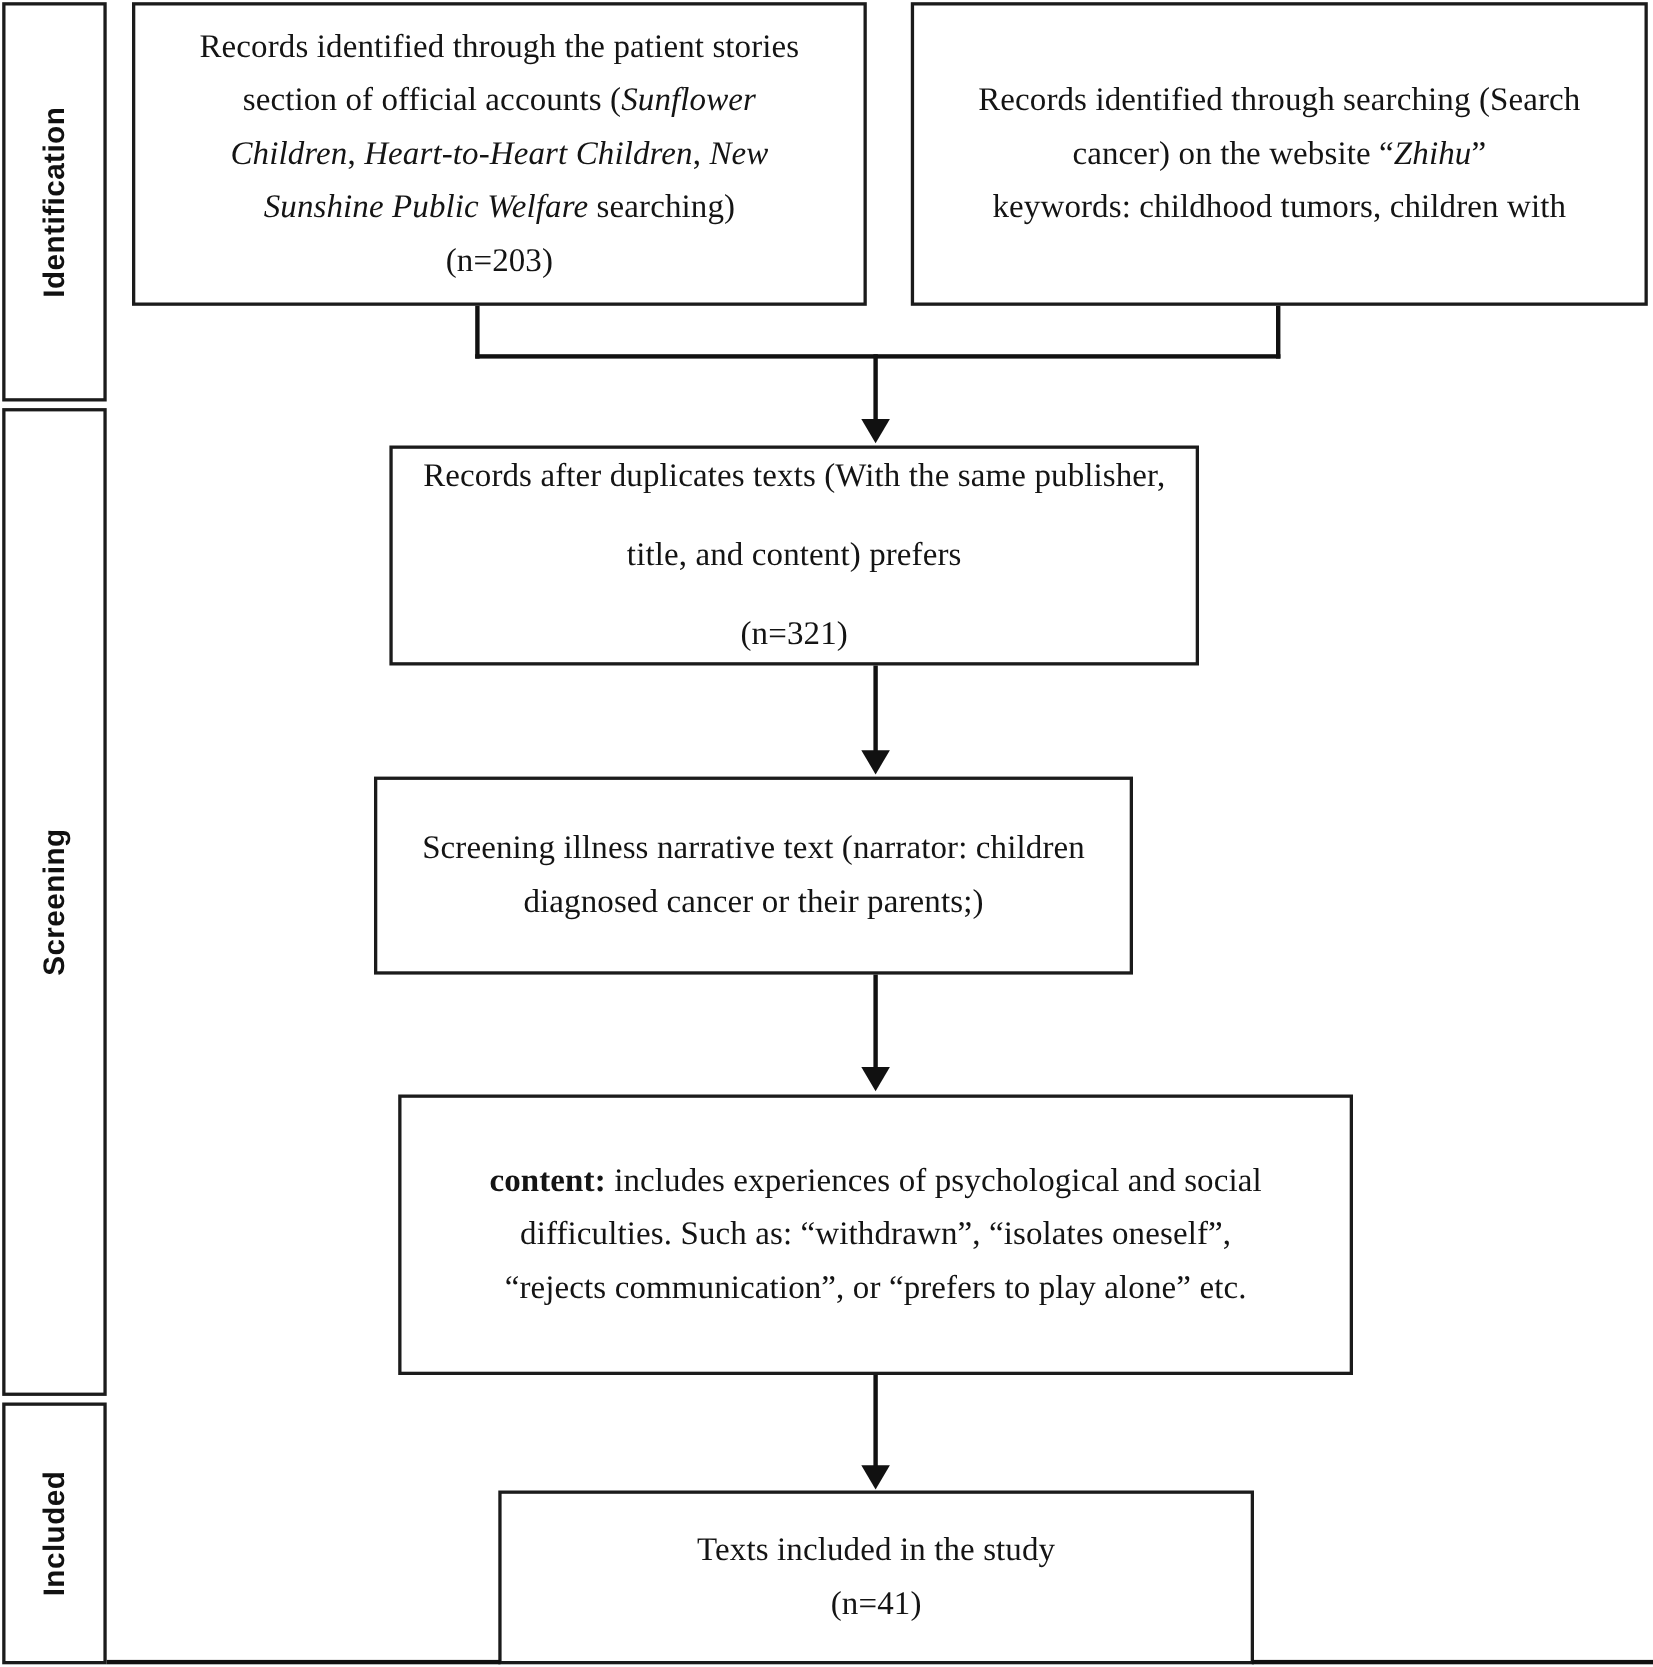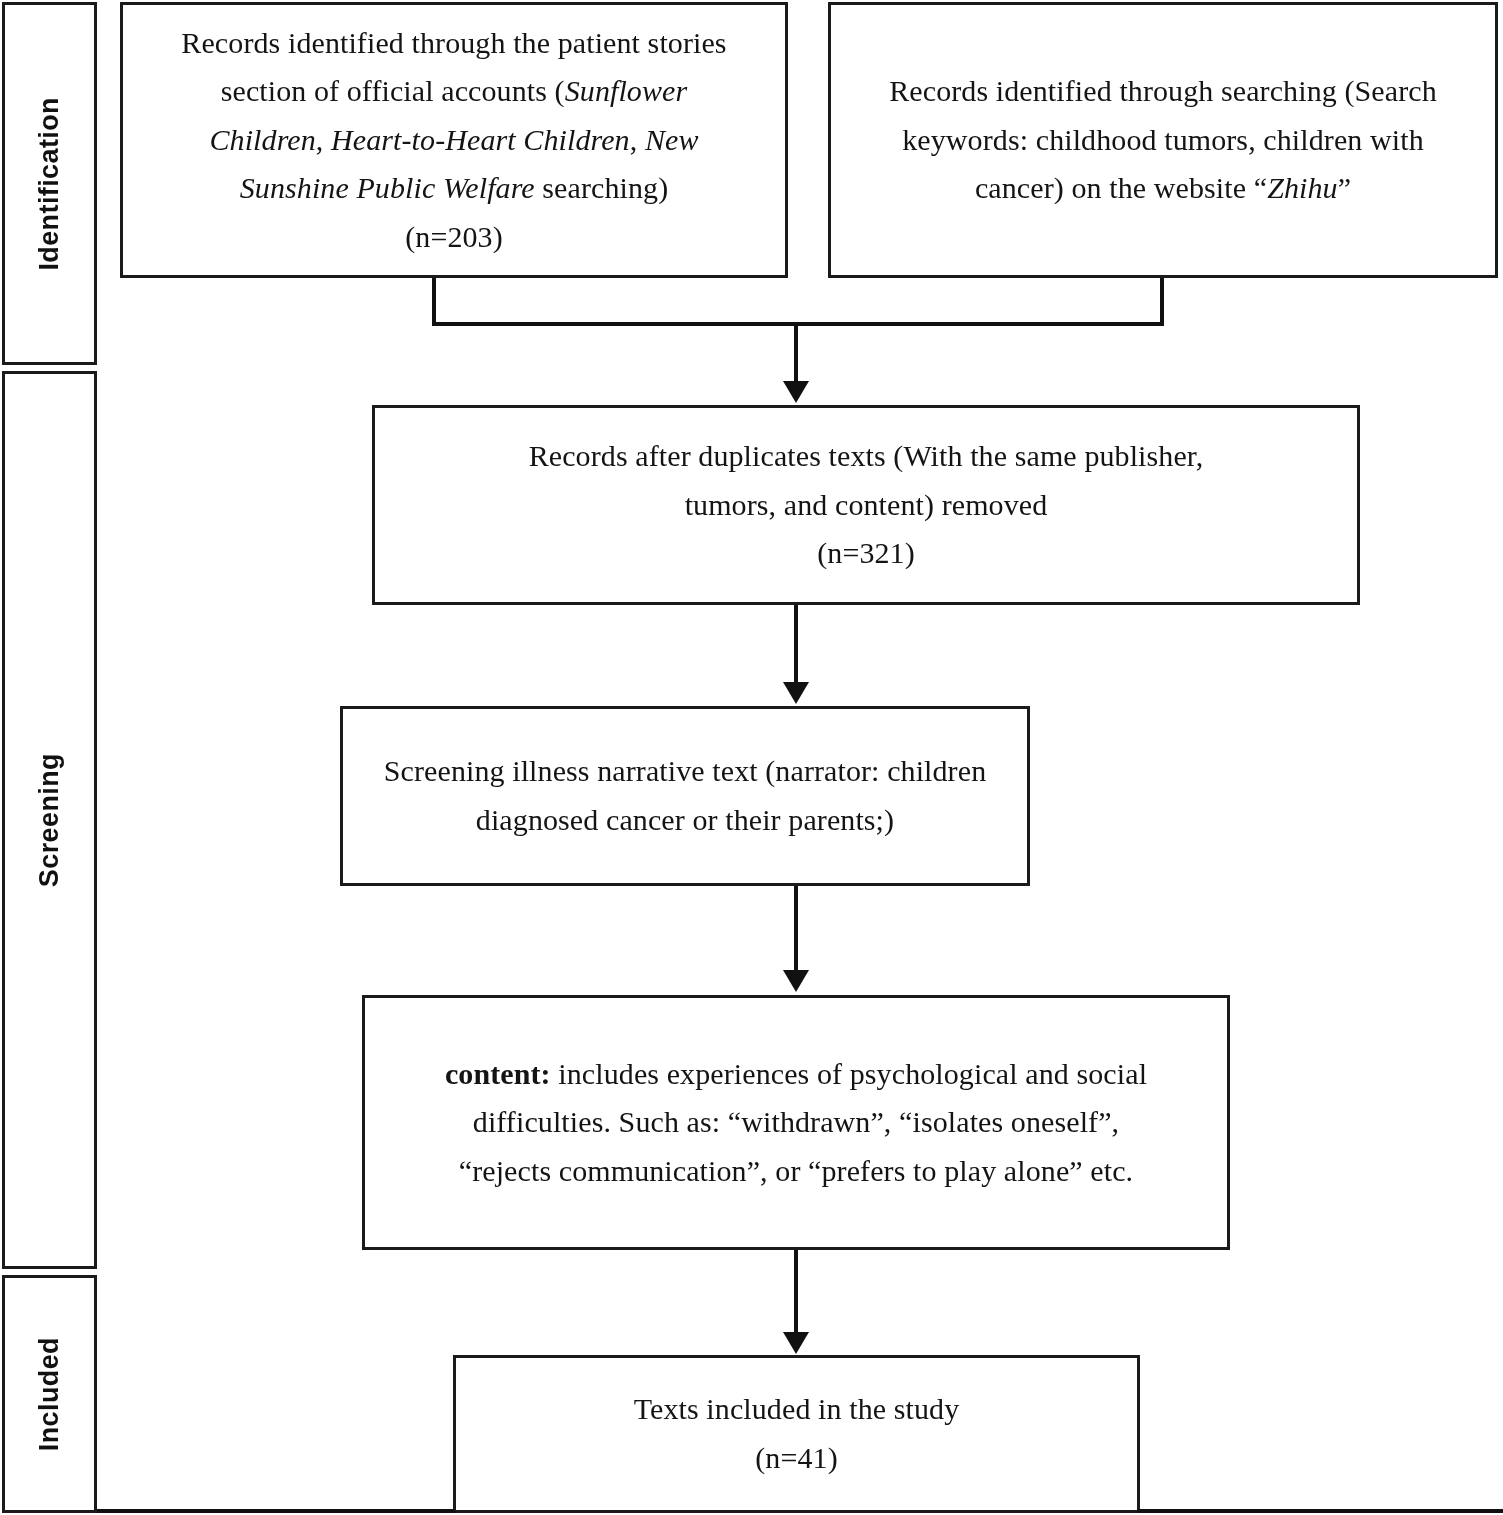--- a/index.html
+++ b/index.html
@@ -106,33 +106,33 @@
   <div class="box" style="left:120px; top:2px; width:668px; height:276px; padding:12px 14px;">
     <span class="line">Records identified through the patient stories</span>
     <span class="line"><span>section of official accounts (</span><span class="ital">Sunflower</span></span>
     <span class="line"><span class="ital">Children</span><span>, </span><span class="ital">Heart-to-Heart Children</span><span>, </span><span class="ital">New</span></span>
     <span class="line"><span class="ital">Sunshine Public Welfare</span><span> searching)</span></span>
     <span class="line">(n=203)</span>
   </div>
 
   <div class="box" style="left:828px; top:2px; width:670px; height:276px; padding:12px 14px;">
     <span class="line">Records identified through searching (Search</span>
+    <span class="line"><span>cancer) on the website “</span><span class="ital">Zhihu</span><span>”</span></span>
     <span class="line">keywords: childhood tumors, children with</span>
-    <span class="line"><span>cancer) on the website “</span><span class="ital">Zhihu</span><span>”</span></span>
   </div>
 
   <div class="vline" style="left:432px; top:278px; height:48px;"></div>
   <div class="vline" style="left:1160px; top:278px; height:48px;"></div>
   <div class="hline" style="left:432px; top:322px; width:732px;"></div>
   <div class="vline" style="left:794px; top:322px; height:62px;"></div>
   <div class="arrowhead" style="left:783px; top:381px;"></div>
 
-  <div class="box" style="left:372px; top:405px; width:988px; height:200px; padding:0 18px;">
+  <div class="box" style="left:354px; top:405px; width:736px; height:200px; padding:0 18px;gap:23px;">
     <span class="line">Records after duplicates texts (With the same publisher,</span>
-    <span class="line">tumors, and content) removed</span>
+    <span class="line">title, and content) prefers</span>
     <span class="line">(n=321)</span>
   </div>
 
   <div class="vline" style="left:794px; top:605px; height:80px;"></div>
   <div class="arrowhead" style="left:783px; top:682px;"></div>
 
   <div class="box" style="left:340px; top:706px; width:690px; height:180px; padding:0 12px;">
     <span class="line">Screening illness narrative text (narrator: children</span>
     <span class="line">diagnosed cancer or their parents;)</span>
   </div>

